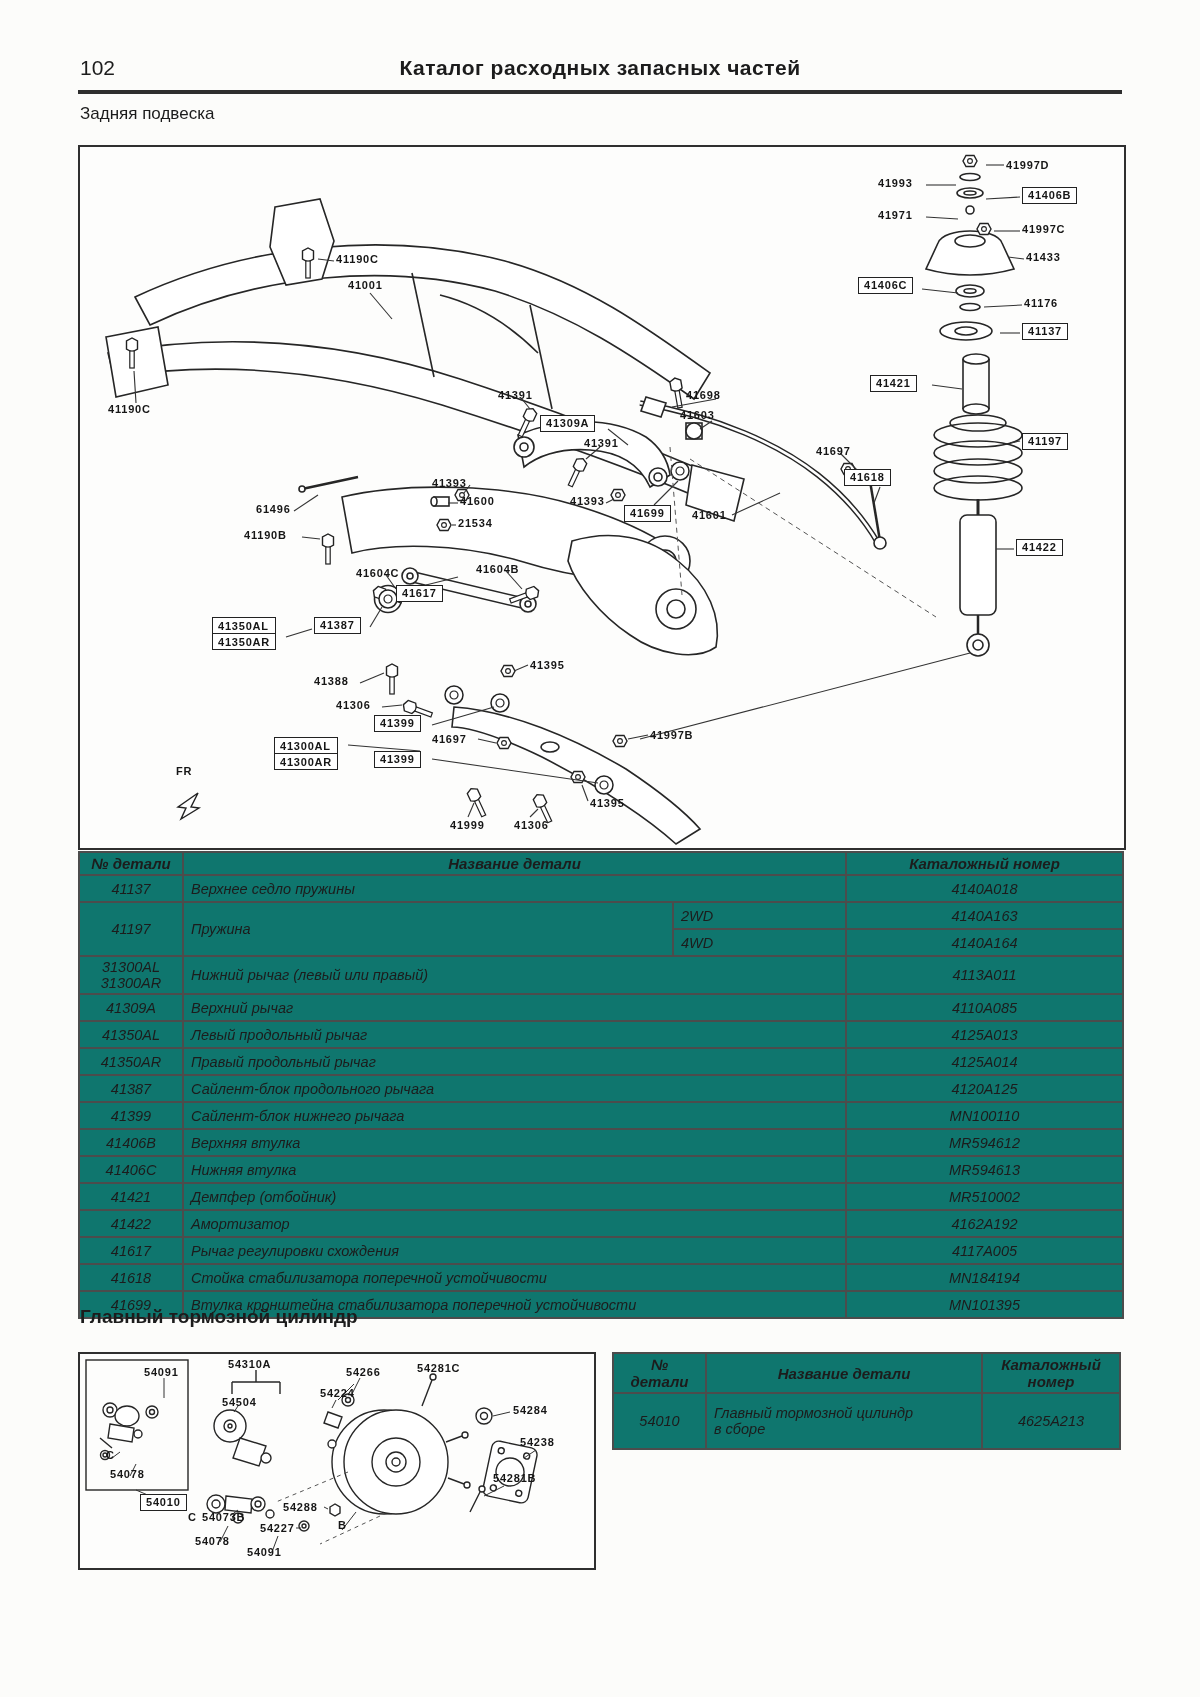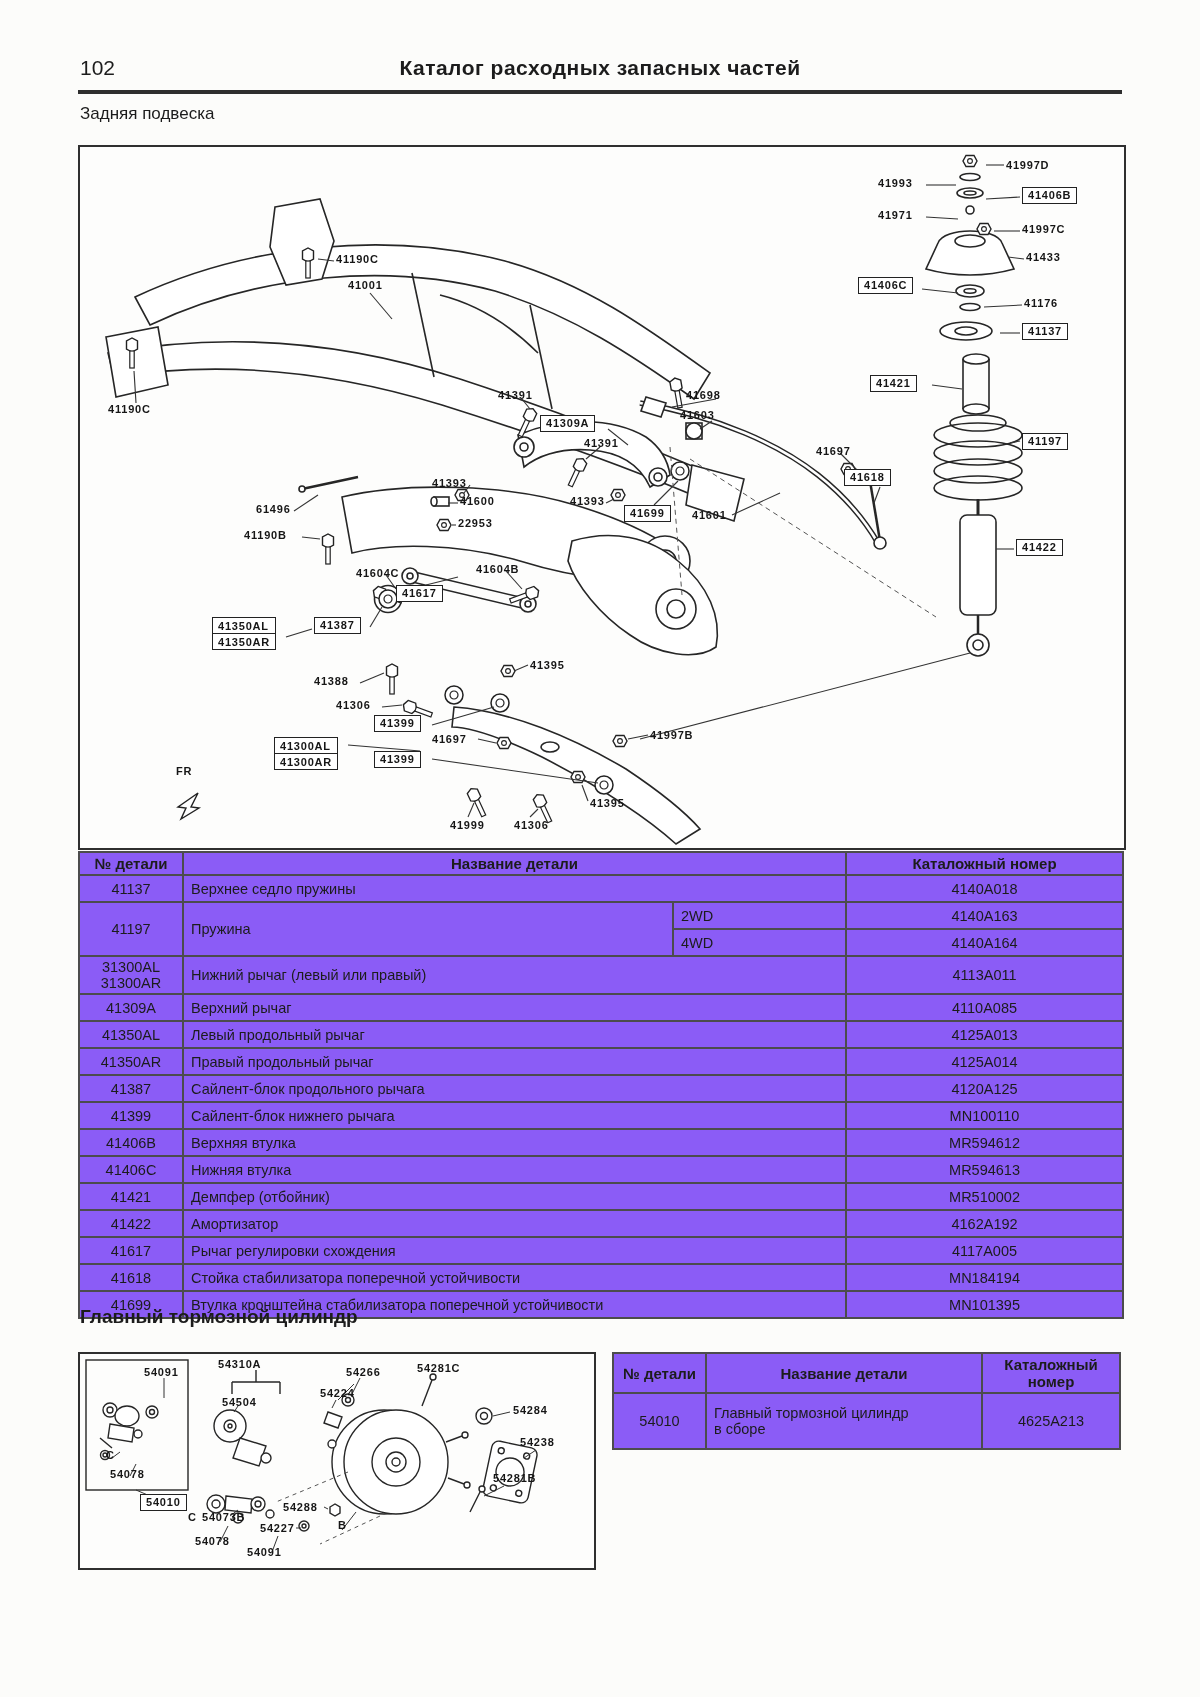--- a/index.html
+++ b/index.html
@@ -11,21 +11,21 @@
   .sect2{position:absolute;left:80px;top:1306px;font-size:19px;font-weight:bold;}
   .dia{position:absolute;border:2px solid #2f2f2f;background:#fdfdfc;}
   #dia1{left:78px;top:137px;width:1044px;height:701px;margin-top:8px;}
   #dia2{left:78px;top:1352px;width:514px;height:214px;}
   .dia svg{position:absolute;left:0;top:0;}
   .dlbl{position:absolute;font-size:11px;font-weight:600;letter-spacing:.8px;line-height:1.15;color:#161616;white-space:nowrap;}
   .bx{border:1.6px solid #222;background:#fff;padding:1px 5px;}
   .dbl{position:absolute;border:1.6px solid #222;background:#fff;font-size:11px;font-weight:600;letter-spacing:.8px;color:#161616;}
   .dbl div{padding:1.5px 5px;white-space:nowrap;}
   .dbl div+div{border-top:1.6px solid #222;}
-  table{border-collapse:collapse;table-layout:fixed;background:#8b5cf6;}
+  table{border-collapse:collapse;table-layout:fixed;background:#0f766e;font-style:italic;}
   #tbl1{position:absolute;left:78px;top:851px;width:1044px;}
   #tbl2{position:absolute;left:612px;top:1352px;width:507px;}
   th,td{border:2px solid #4c4c4c;font-size:14.5px;padding:2px 7px;}
   th{font-weight:bold;text-align:center;font-size:15px;}
   td.num{text-align:center;white-space:pre-line;}
   td.cat{text-align:center;}
   td.nm{text-align:left;white-space:pre-line;}
   #tbl1 td{height:21px;}
   #tbl2 th{height:21px;}
   #tbl2 td{height:50px;}
@@ -240,21 +240,21 @@
     <div class="dlbl" style="left:256px;top:106px">41190C</div>
     <div class="dlbl" style="left:268px;top:132px">41001</div>
     <div class="dlbl" style="left:28px;top:256px">41190C</div>
     <div class="dlbl" style="left:418px;top:242px">41391</div>
     <div class="dlbl bx" style="left:460px;top:268px">41309A</div>
     <div class="dlbl" style="left:504px;top:290px">41391</div>
     <div class="dlbl" style="left:352px;top:330px">41393</div>
     <div class="dlbl" style="left:176px;top:356px">61496</div>
     <div class="dlbl" style="left:164px;top:382px">41190B</div>
     <div class="dlbl" style="left:380px;top:348px">41600</div>
-    <div class="dlbl" style="left:378px;top:370px">22953</div>
+    <div class="dlbl" style="left:378px;top:370px">21534</div>
     <div class="dlbl" style="left:490px;top:348px">41393</div>
     <div class="dlbl bx" style="left:544px;top:358px">41699</div>
     <div class="dlbl" style="left:276px;top:420px">41604C</div>
     <div class="dlbl" style="left:396px;top:416px">41604B</div>
     <div class="dlbl bx" style="left:316px;top:438px">41617</div>
     <div class="dbl" style="left:132px;top:470px">
       <div>41350AL</div>
       <div>41350AR</div>
     </div>
     <div class="dlbl bx" style="left:234px;top:470px">41387</div>
@@ -461,21 +461,21 @@
           <path d="M140,188 L148,172"></path>
           <path d="M192,198 L198,182"></path>
       </g>
       <g stroke="#555" stroke-width="1" fill="none" stroke-dasharray="4,4">
         <path d="M268,118 L196,148"></path>
           <path d="M300,162 L240,190"></path>
       </g>
     </svg>
 
     <div class="dlbl" style="left:64px;top:12px">54091</div>
-    <div class="dlbl" style="left:138px;top:4px">54310A</div>
+    <div class="dlbl" style="left:148px;top:4px">54310A</div>
     <div class="dlbl" style="left:266px;top:12px">54266</div>
     <div class="dlbl" style="left:337px;top:8px">54281C</div>
     <div class="dlbl" style="left:240px;top:33px">54224</div>
     <div class="dlbl" style="left:142px;top:42px">54504</div>
     <div class="dlbl" style="left:433px;top:50px">54284</div>
     <div class="dlbl" style="left:440px;top:82px">54238</div>
     <div class="dlbl" style="left:413px;top:118px">54281B</div>
     <div class="dlbl" style="left:26px;top:95px">C</div>
     <div class="dlbl" style="left:30px;top:114px">54078</div>
     <div class="dlbl bx" style="left:60px;top:140px">54010</div>

